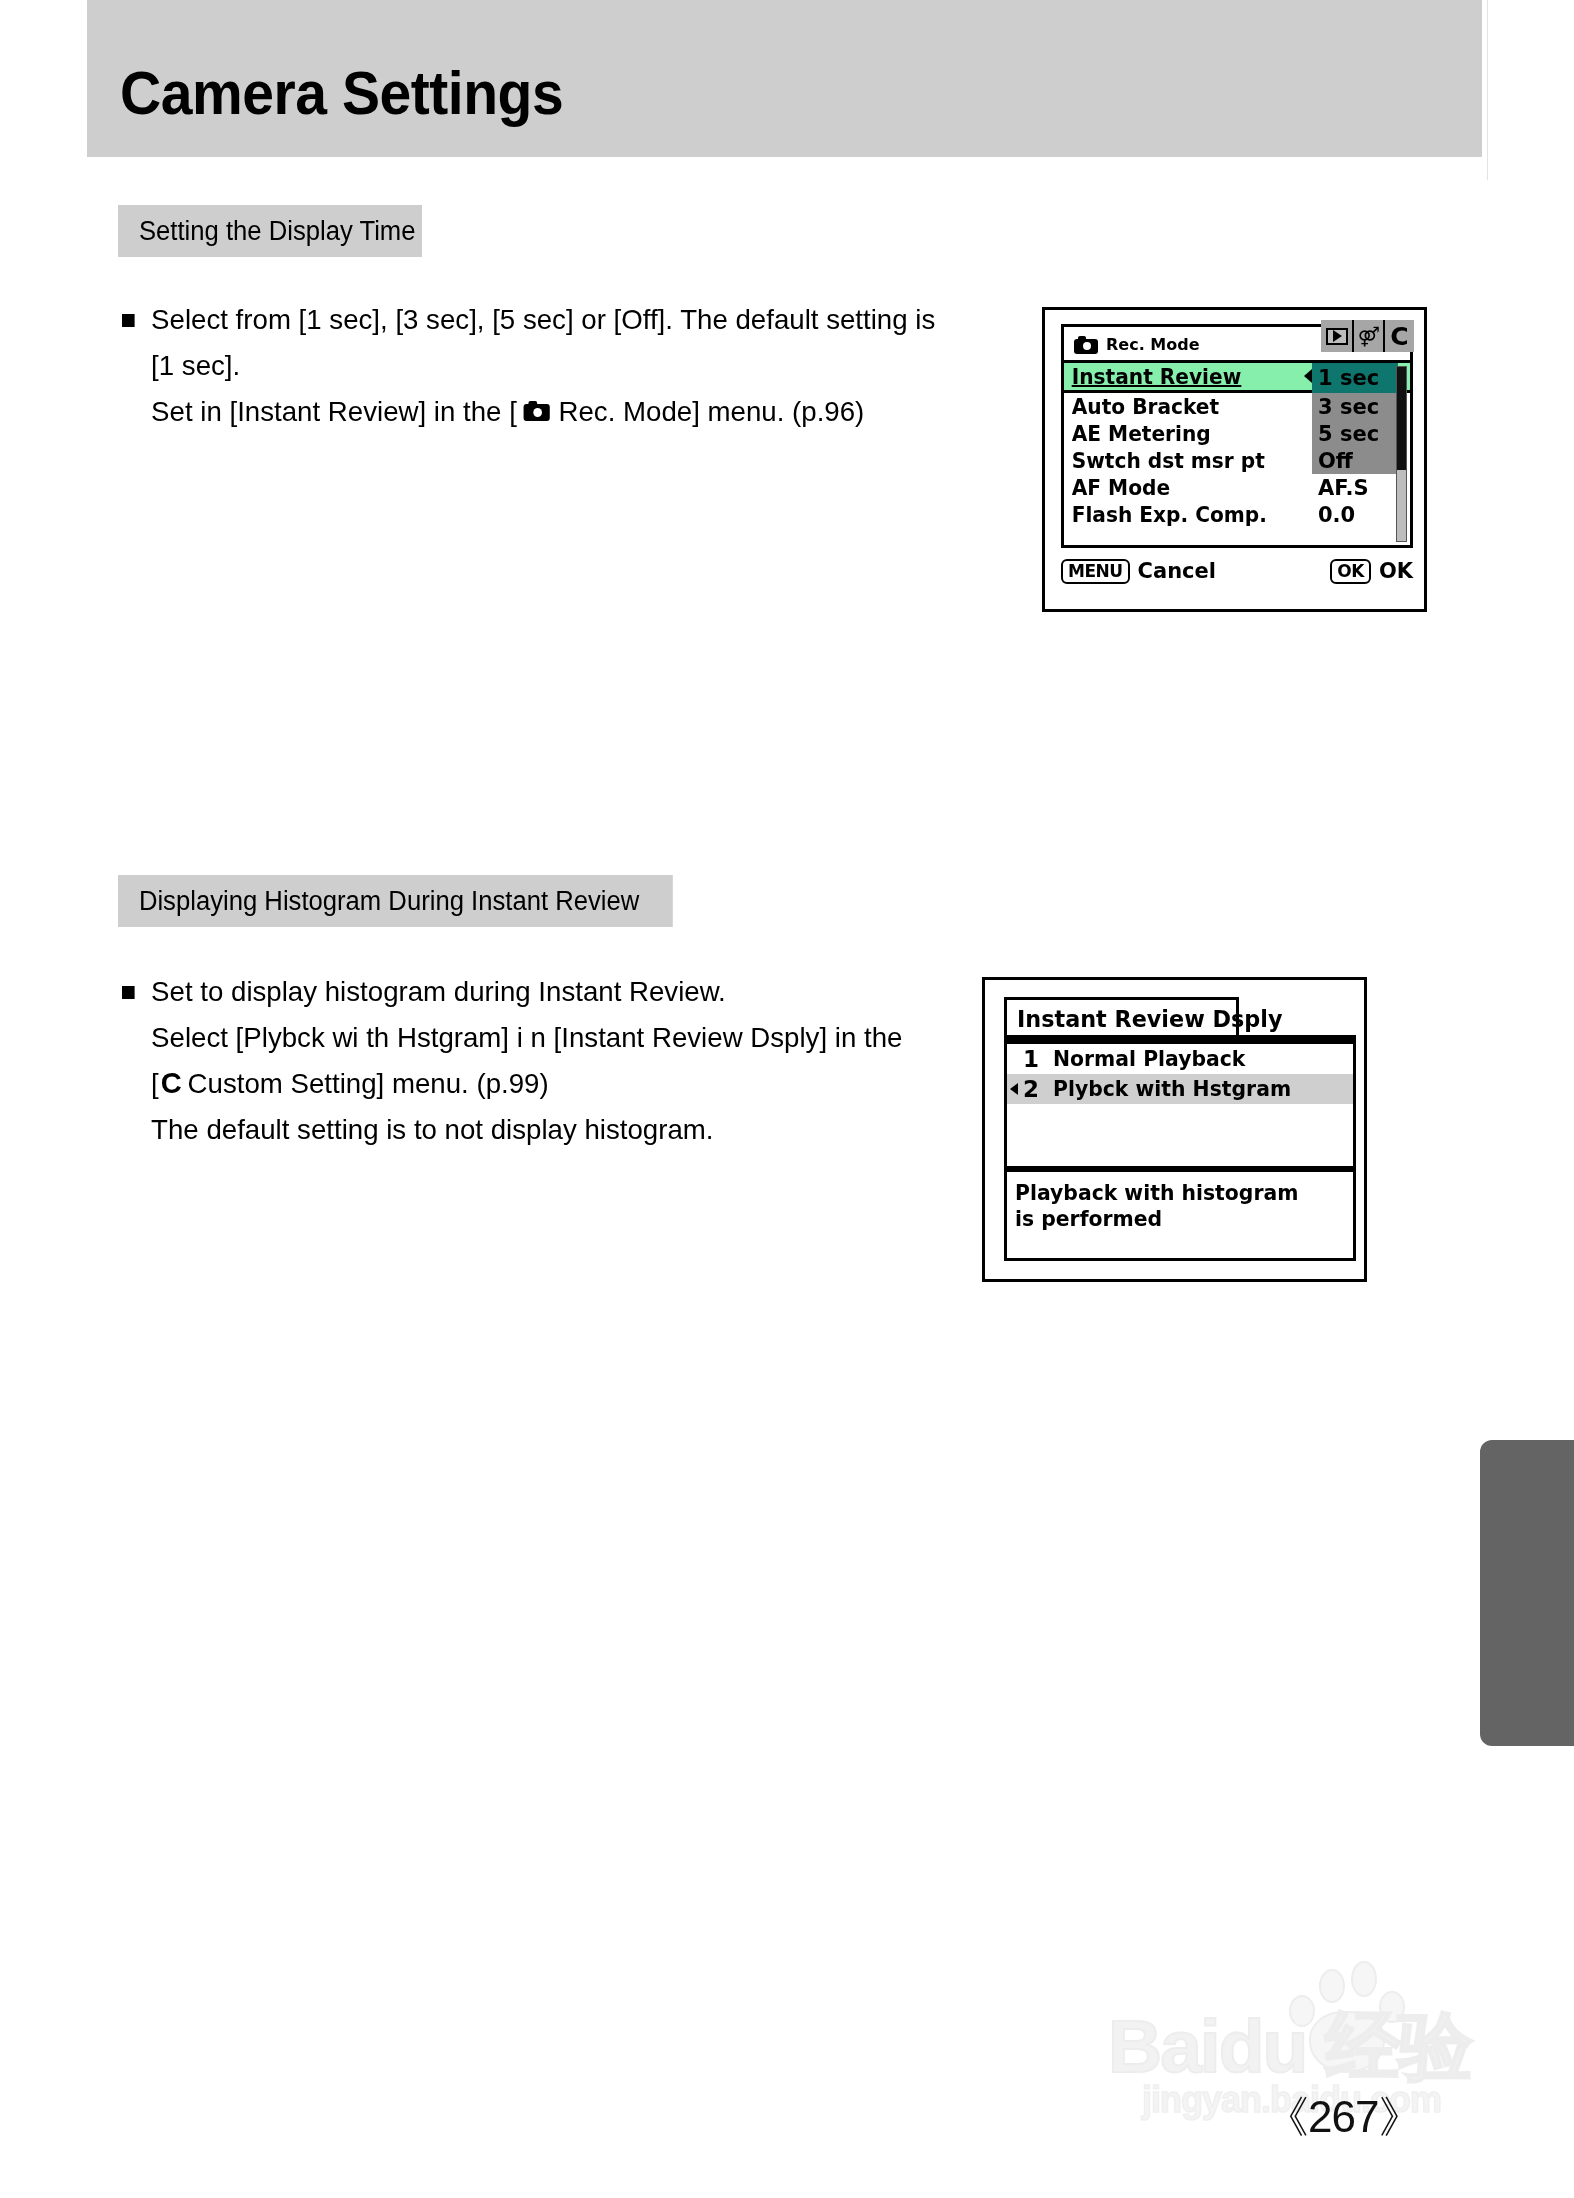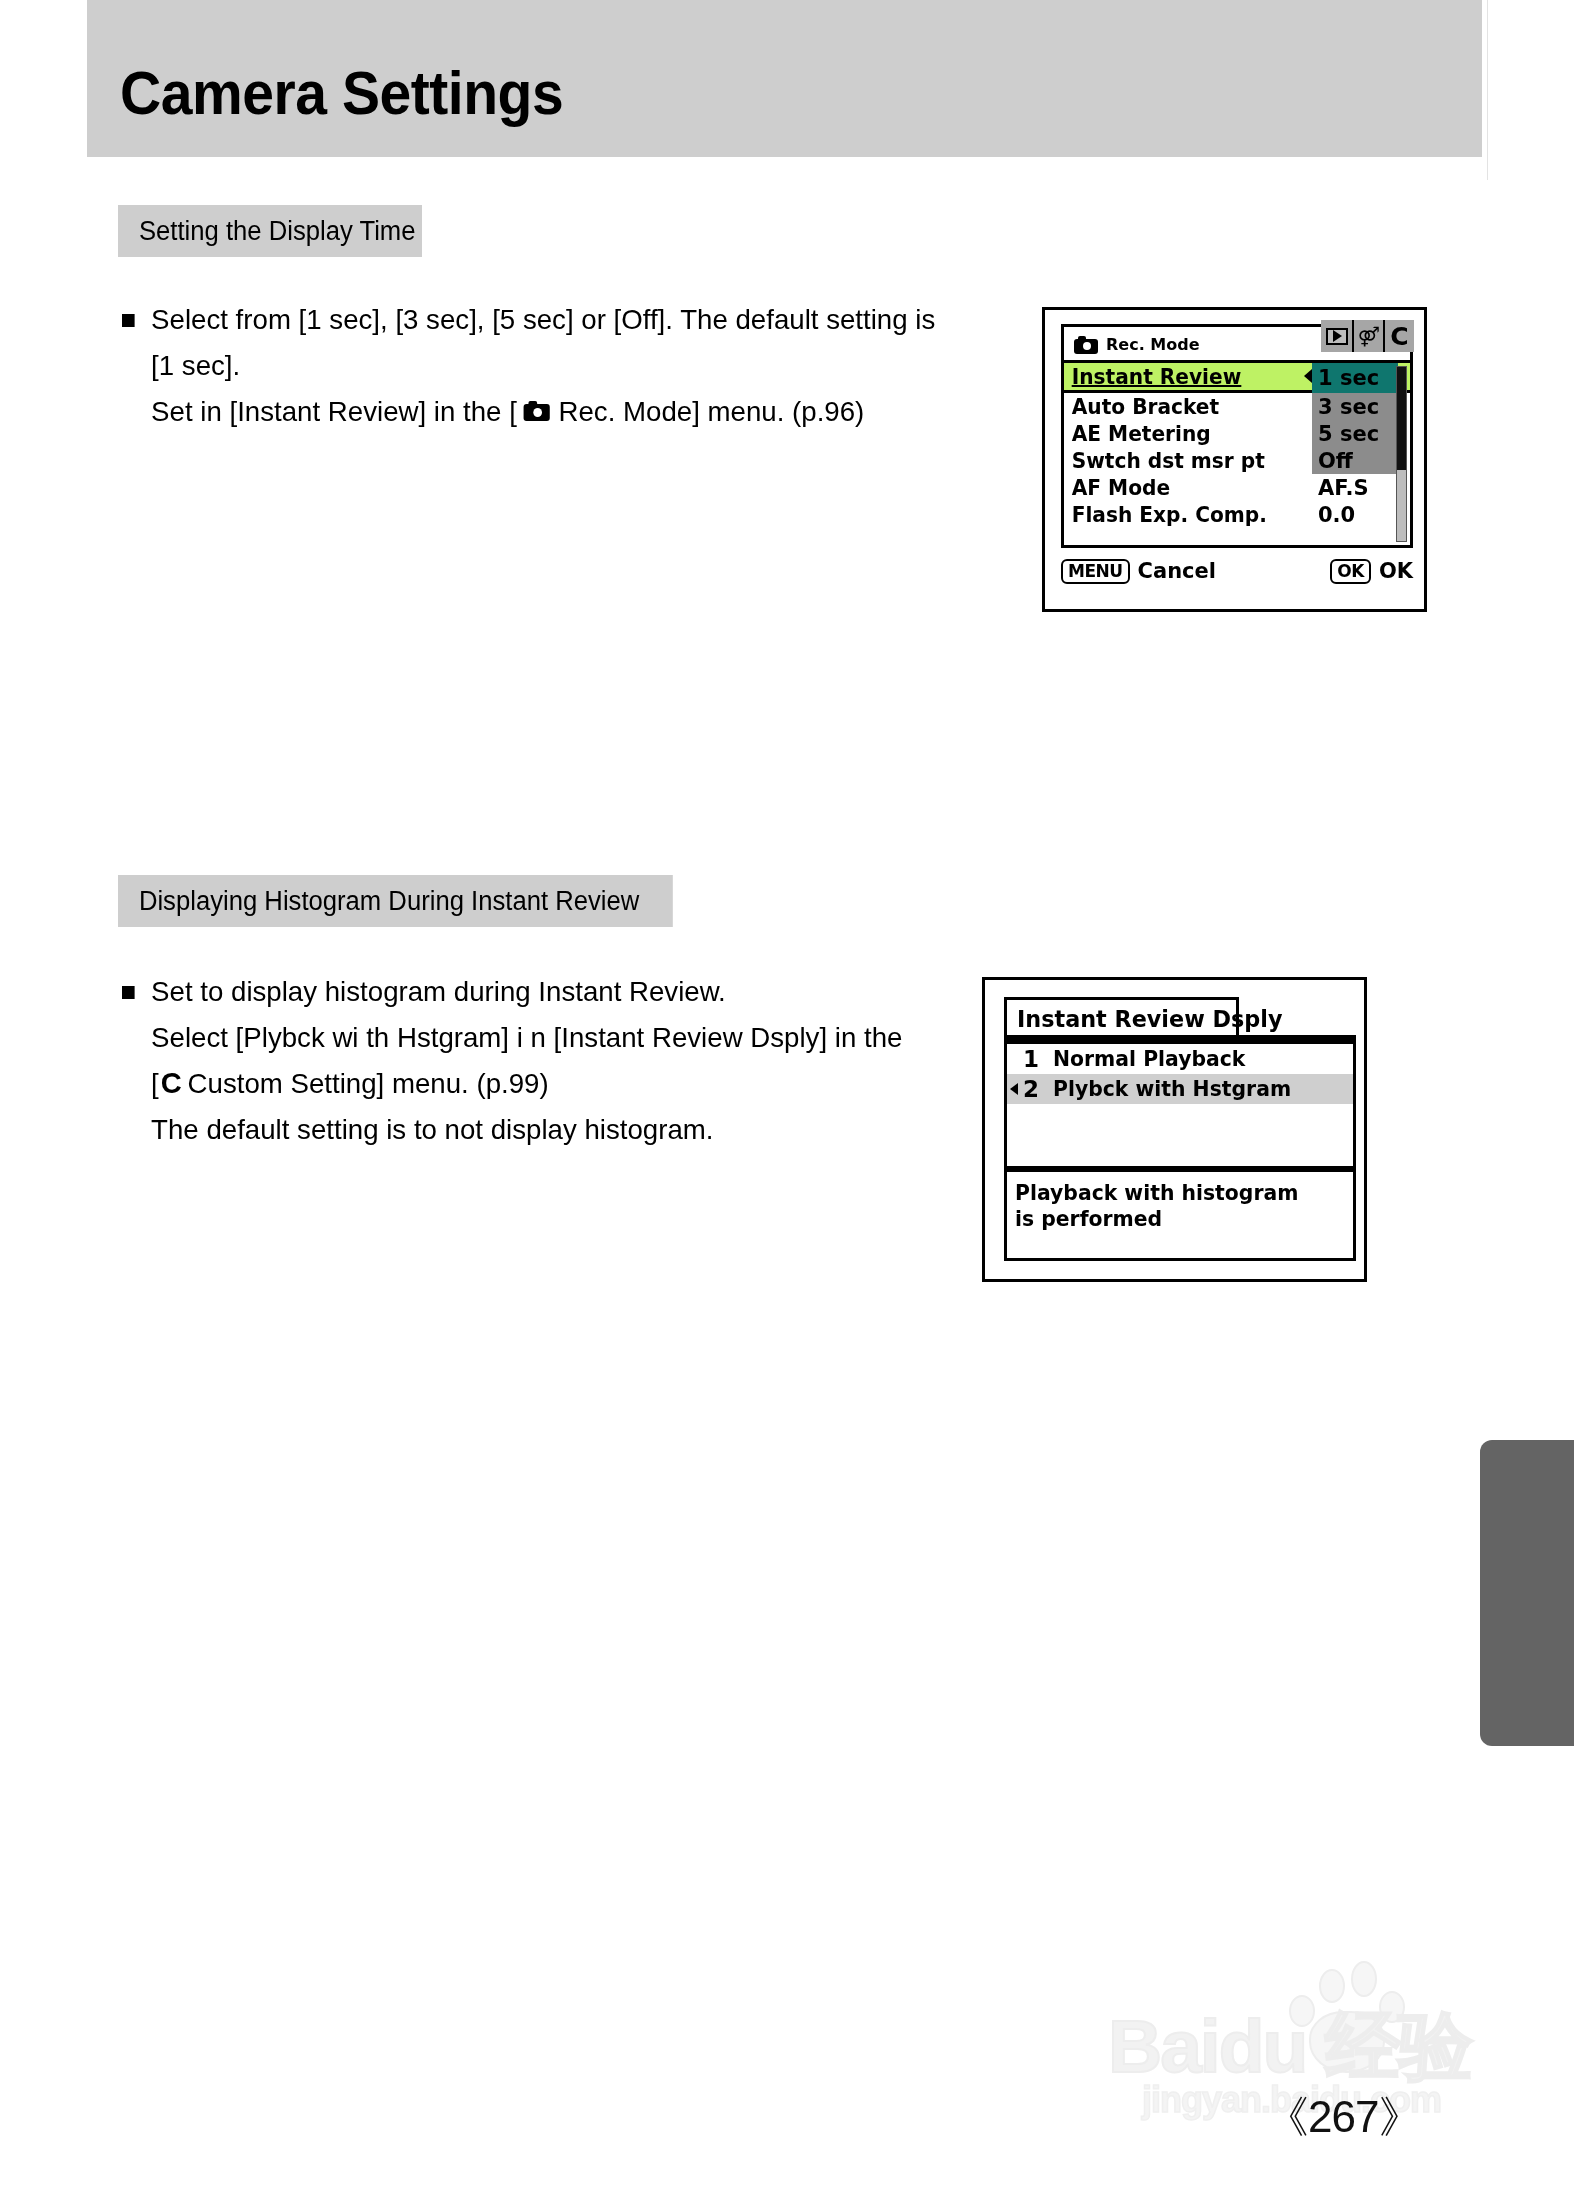--- a/index.html
+++ b/index.html
@@ -270,21 +270,21 @@
     font-weight: bold;
     box-sizing: border-box;
   }
   .rec-row .label {
     padding-left: 8px;
     white-space: nowrap;
     transform: scaleX(0.96);
     transform-origin: left center;
   }
   .rec-row.selected {
-    background: #bef264;
+    background: #86efac;
     border-bottom: 3px solid #000;
     height: 30px;
   }
   .rec-row.selected .label { text-decoration: underline; text-underline-offset: 1px; }
 
   .val-col {
     position: absolute;
     left: 248px;
     top: 0;
     width: 86px;

